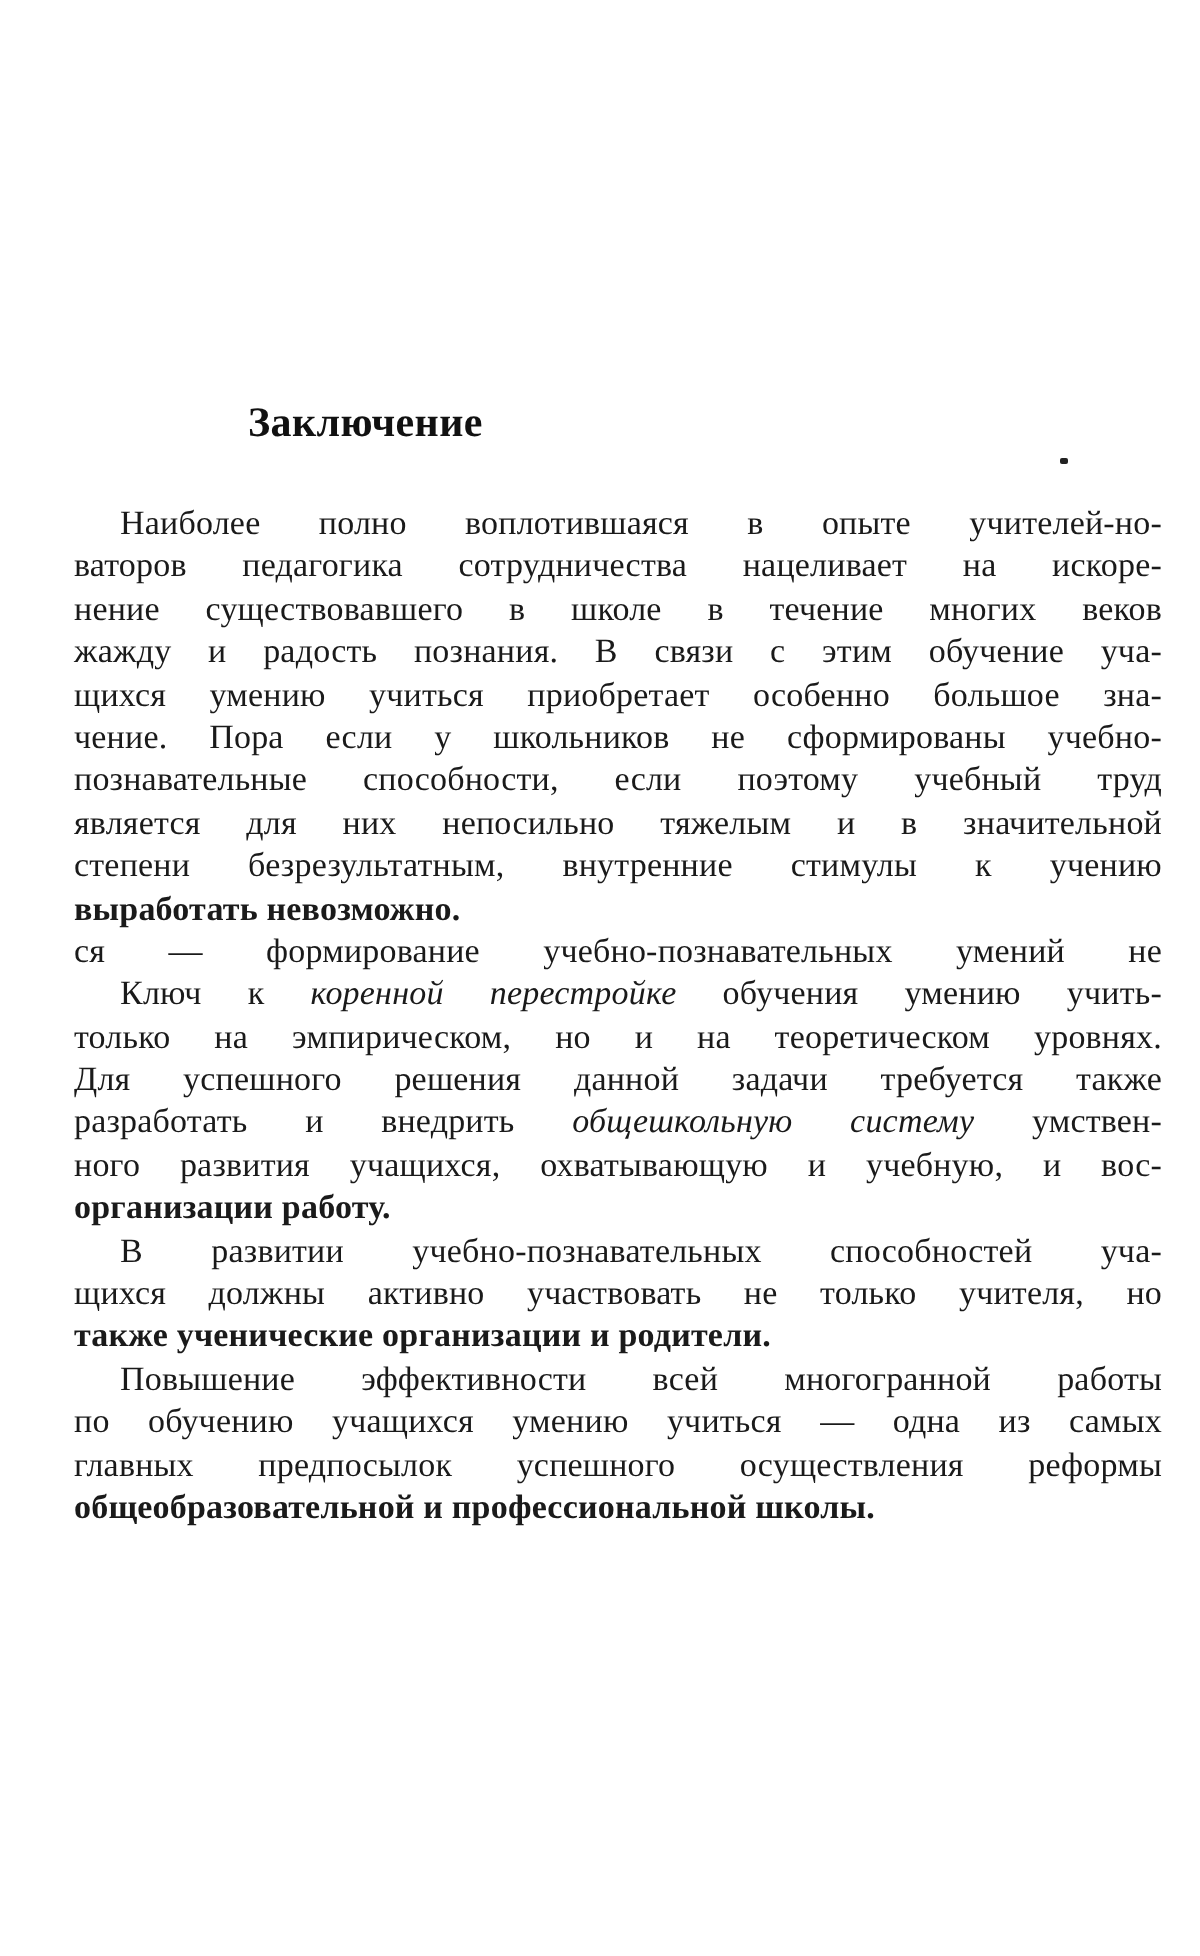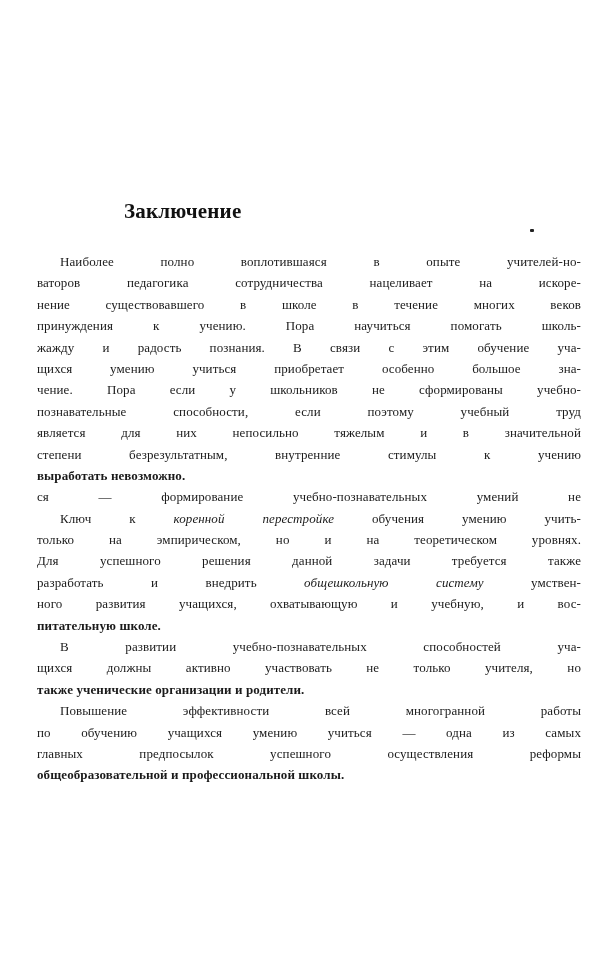--- a/index.html
+++ b/index.html
@@ -42,21 +42,21 @@
     }
     .body-text {
       position: absolute;
       left: 37px;
       top: 251px;
       width: 544px;
     }
     .line {
       height: 21.4px;
       line-height: 21.4px;
-      font-size: 13px;
+      font-size: 17px;
       white-space: nowrap;
       text-align: justify;
       text-align-last: justify;
       letter-spacing: 0.1px;
     }
     .line.indent {
       padding-left: 23px;
     }
     .line.last {
       text-align-last: left;
@@ -72,38 +72,37 @@
 <div class="page">
   <h2 class="title">Заключение</h2>
   <div class="speck"></div>
 
   <div class="body-text">
 
     <div>
       <div class="line indent">Наиболее полно воплотившаяся в опыте учителей-но-</div>
       <div class="line">ваторов педагогика сотрудничества нацеливает на искоре-</div>
       <div class="line">нение существовавшего в школе в течение многих веков</div>
-      <div class="line">принуждения к учению. Пора научиться помогать школь-</div>
       <div class="line">жажду и радость познания. В связи с этим обучение уча-</div>
       <div class="line">щихся умению учиться приобретает особенно большое зна-</div>
       <div class="line">чение. Пора если у школьников не сформированы учебно-</div>
       <div class="line">познавательные способности, если поэтому учебный труд</div>
       <div class="line">является для них непосильно тяжелым и в значительной</div>
       <div class="line">степени безрезультатным, внутренние стимулы к учению</div>
       <div class="line last">выработать невозможно.</div>
     </div>
 
     <div>
       <div class="line">ся — формирование учебно-познавательных умений не</div>
       <div class="line indent"><span>Ключ к </span><em>коренной перестройке</em><span> обучения умению учить-</span></div>
       <div class="line">только на эмпирическом, но и на теоретическом уровнях.</div>
       <div class="line">Для успешного решения данной задачи требуется также</div>
       <div class="line"><span>разработать и внедрить </span><em>общешкольную систему</em><span> умствен-</span></div>
       <div class="line">ного развития учащихся, охватывающую и учебную, и вос-</div>
-      <div class="line last">питательную школе.</div>
+      <div class="line last">организации работу.</div>
     </div>
 
     <div>
       <div class="line indent">В развитии учебно-познавательных способностей уча-</div>
       <div class="line">щихся должны активно участвовать не только учителя, но</div>
       <div class="line last">также ученические организации и родители.</div>
     </div>
 
     <div>
       <div class="line indent">Повышение эффективности всей многогранной работы</div>

